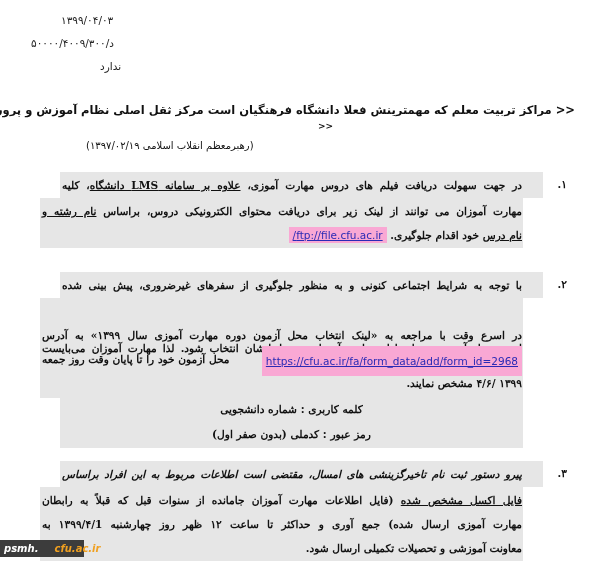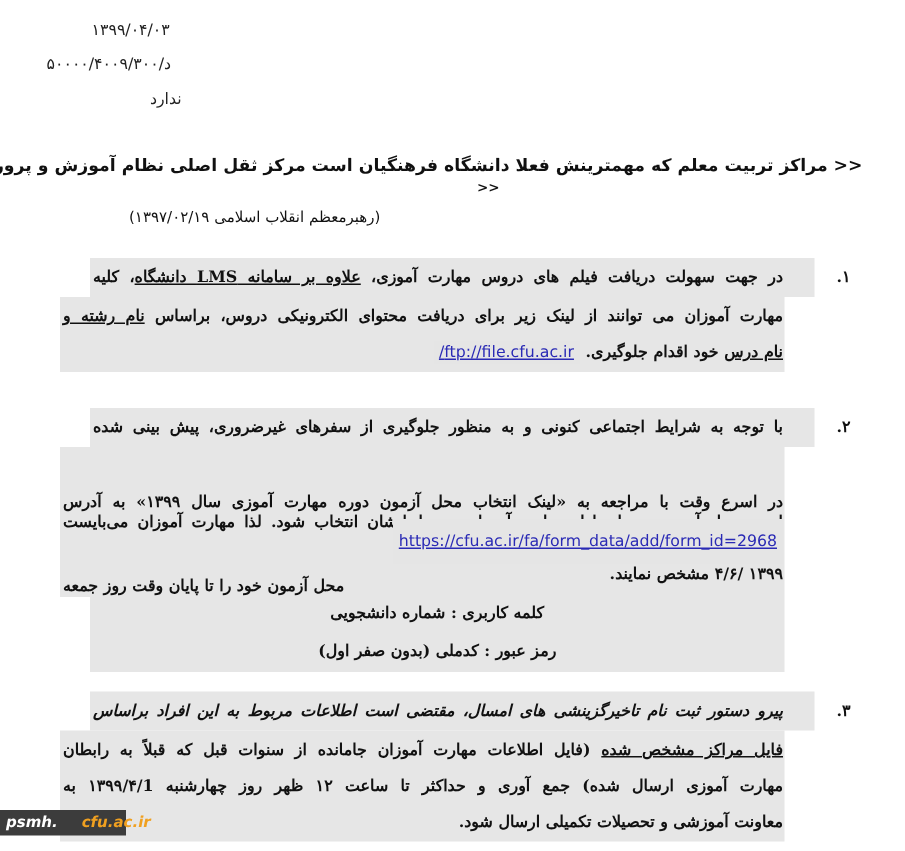--- a/index.html
+++ b/index.html
@@ -19,21 +19,21 @@
   .bg { position: absolute; background: #e6e6e6; }
 
   .line { position: absolute; direction: rtl; text-align: justify; text-align-last: justify;
           font-family: "DejaVu Serif", serif; font-weight: bold; font-size: 10.6px; white-space: nowrap; height: 26px; line-height: 26px; }
   .line.r { text-align: right; text-align-last: right; }
   .line.c { text-align: center; text-align-last: center; }
   .num { position: absolute; font-family: "DejaVu Serif", serif; font-weight: bold; font-size: 10.6px; direction: rtl; }
   .u { text-decoration: underline; }
   a.link { color: #1a0dab; color: #2a2ab5; text-decoration: underline; font-family: "DejaVu Sans", sans-serif;
            font-weight: normal; font-size: 10.5px; }
-  .linkbox { background: #e5e5e5; padding: 2px 4px; }
+  .linkbox { background: #f9a8d4; padding: 2px 4px; }
 
   .watermark { position: absolute; left: 0; top: 540px; width: 84px; height: 17px; background: #3c3c3c;
                font-family: "DejaVu Sans", sans-serif; font-style: italic; font-weight: bold; font-size: 10px;
                line-height: 17px; padding-left: 4px; white-space: nowrap; }
   .wm-a { color: #ffffff; }
   .wm-b { color: #f0a020; margin-left: 16px; }
 </style>
 </head>
 <body>
 
@@ -60,31 +60,31 @@
 
 <div class="bg" style="left:60px; top:272px; width:483px; height:26px;"></div>
 <div class="bg" style="left:40px; top:298px; width:483px; height:100px;"></div>
 <div class="bg" style="left:60px; top:398px; width:463px; height:50px;"></div>
 <div class="num" style="right:36px; top:278px;">۲.</div>
 <div class="line" style="left:62px; width:460px; top:272px;">با توجه به شرایط اجتماعی کنونی و به منظور جلوگیری از سفرهای غیرضروری، پیش بینی شده</div>
 <div class="line" style="left:42px; width:480px; top:298px;margin-top:37px;">است محل آزمون پودمان اول مهارت آموزان توسط ایشان انتخاب شود. لذا مهارت آموزان می‌بایست</div>
 <div class="line" style="left:42px; width:480px; top:322px;">در اسرع وقت با مراجعه به «لینک انتخاب محل آزمون دوره مهارت آموزی سال ۱۳۹۹» به آدرس</div>
 <div class="line r" style="left:42px; width:480px; top:346px;">
   <a class="link linkbox" style="float:right;">https://cfu.ac.ir/fa/form_data/add/form_id=2968</a>
-    <span style="float:left;margin-top:32px;">محل آزمون خود را تا پایان وقت روز جمعه</span>
+    <span style="float:left;">محل آزمون خود را تا پایان وقت روز جمعه</span>
 </div>
 <div class="line r" style="left:42px; width:480px; top:370px;">۱۳۹۹ /۴/۶ مشخص نمایند.</div>
 <div class="line c" style="left:60px; width:463px; top:396px;">کلمه کاربری : شماره دانشجویی</div>
 <div class="line c" style="left:60px; width:463px; top:421px;">رمز عبور : کدملی (بدون صفر اول)</div>
 
 <div class="bg" style="left:60px; top:461px; width:483px; height:26px;"></div>
 <div class="bg" style="left:40px; top:487px; width:483px; height:74px;"></div>
 <div class="num" style="right:36px; top:467px;">۳.</div>
 <div class="line" style="left:62px; width:460px; top:461px;font-style:italic;">پیرو دستور ثبت نام تاخیرگزینشی های امسال، مقتضی است اطلاعات مربوط به این افراد براساس</div>
 <div class="line" style="left:42px; width:480px; top:487px;">
-  <span class="u">فایل مراکز مشخص شده</span><span> (فایل اطلاعات مهارت آموزان جامانده از سنوات قبل که قبلاً به رابطان</span>
+  <span class="u">فایل اکسل مشخص شده</span><span> (فایل اطلاعات مهارت آموزان جامانده از سنوات قبل که قبلاً به رابطان</span>
 </div>
 <div class="line" style="left:42px; width:480px; top:511px;">مهارت آموزی ارسال شده) جمع آوری و حداکثر تا ساعت ۱۲ ظهر روز چهارشنبه ۱۳۹۹/۴/1 به</div>
 <div class="line r" style="left:42px; width:480px; top:535px;">معاونت آموزشی و تحصیلات تکمیلی ارسال شود.</div>
 
 <div class="watermark">
   <span class="wm-a">psmh.</span><span class="wm-b">cfu.ac.ir</span>
 </div>
 
 </body></html>

